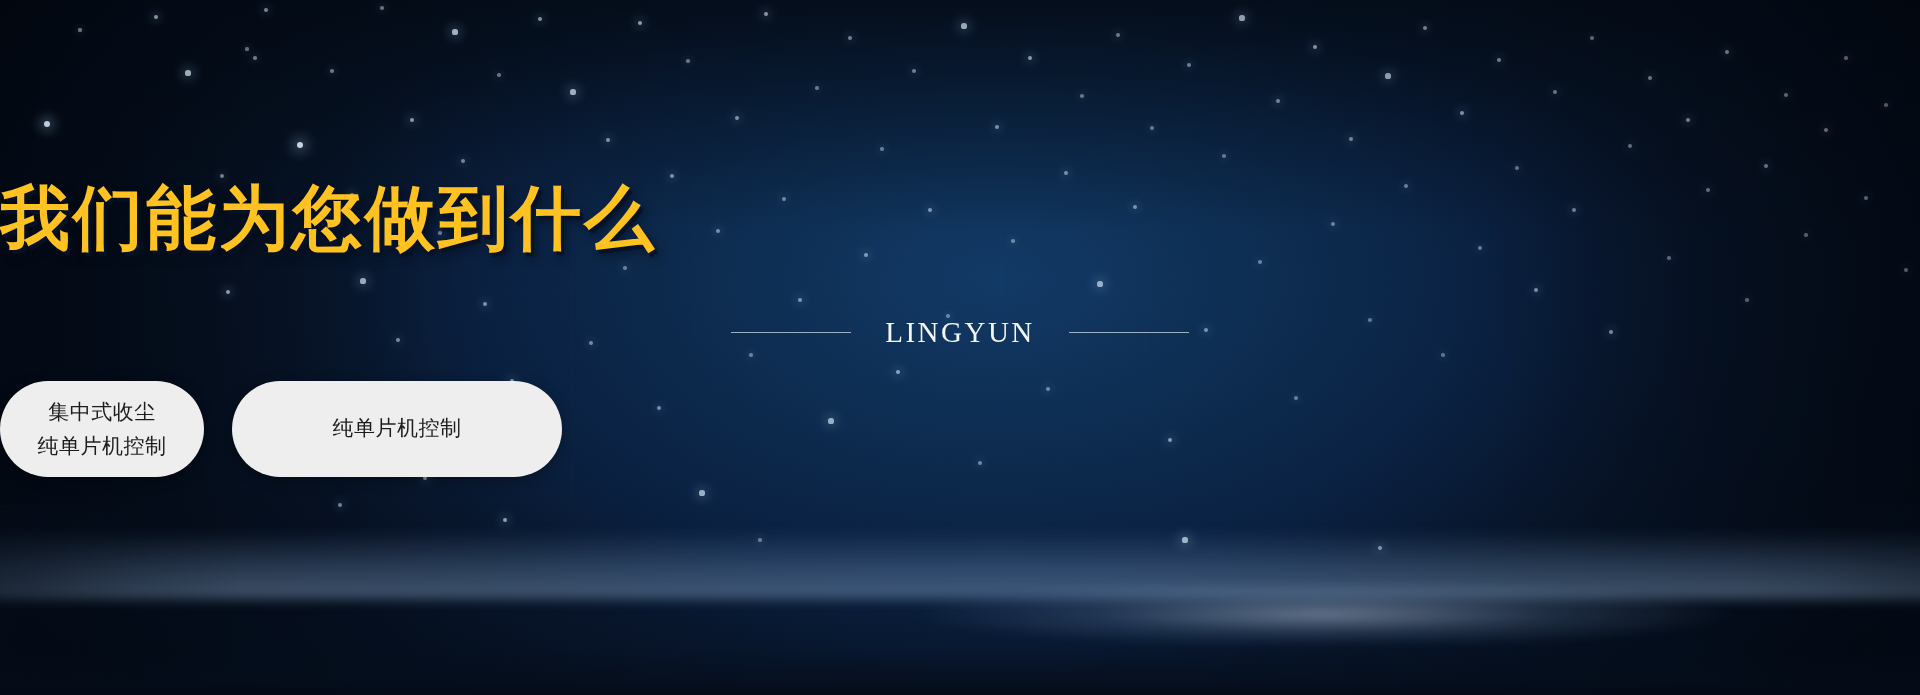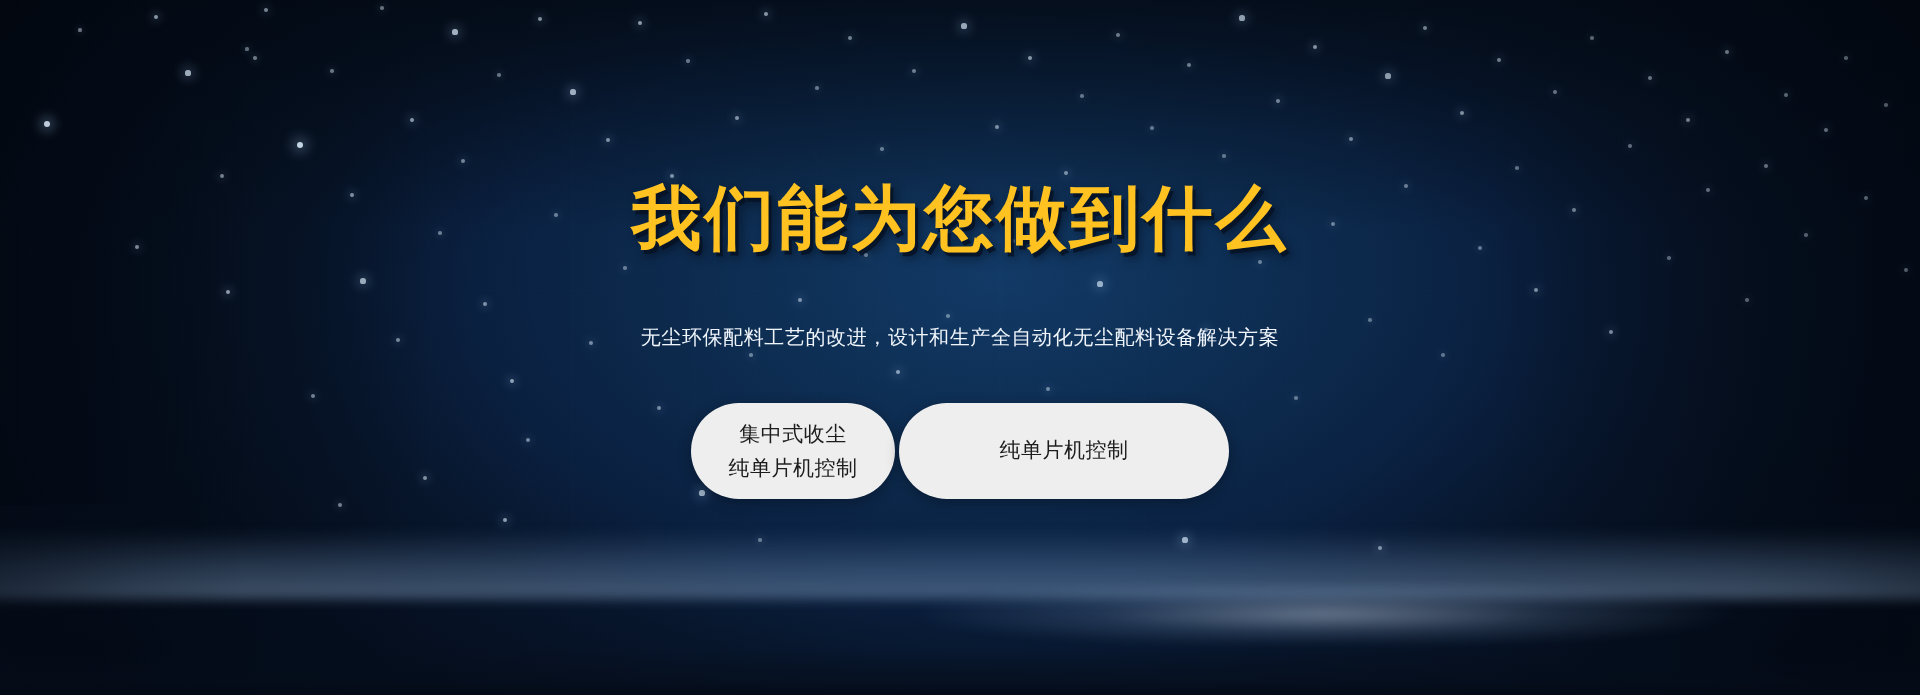--- a/index.html
+++ b/index.html
@@ -113,21 +113,20 @@
     right: 0; top: 0; bottom: 0; width: 300px;
     background: linear-gradient(270deg, rgba(5,13,27,0.55) 0%, rgba(5,13,27,0.10) 70%, rgba(0,0,0,0) 100%);
   }
 
   
   .content {
     position: absolute;
     inset: 0;
     display: flex;
     flex-direction: column;
-    align-items: center;
   }
 
   .headline {
     margin-top: 182px;
     font-size: 70px;
     line-height: 1.04;
     font-weight: 700;
     letter-spacing: 3px;
     color: #FFC220;
     text-shadow:
@@ -161,21 +160,21 @@
     font-size: 20px;
     letter-spacing: 0.6px;
     color: #f0f5fb;
     white-space: nowrap;
   }
 
   .cards {
     margin-top: 32px;
     display: flex;
     align-items: center;
-    gap: 4px;
+    gap: 28px;
   }
   .card {
     background: #eeeeee;
     border-radius: 60px;
     padding: 20px 36px;
     min-height: 96px;
     display: flex;
     flex-direction: column;
     align-items: center;
     justify-content: center;
@@ -323,22 +322,26 @@
     <div class="mesh-glow"></div>
     <div class="mesh-leftfade"></div>
     <div class="mesh-rightfade"></div>
     <div class="mesh-bottomfade"></div>
   </div>
 
   <div class="content">
 
     <h1 class="headline">我们能为您做到什么</h1>
 
-
-    <p class="desc">无尘环保配料工艺的改进，设计和生产全自动化无尘配料设备解决方案</p>
+    <div class="subrow">
+      <span class="rule"></span>
+      <span class="latin">LINGYUN</span>
+      <span class="rule"></span>
+    </div>
+
 
     <div class="cards">
 
       <div class="card card-1">
         <span class="card-line">集中式收尘</span>
         <span class="card-line">纯单片机控制</span>
       </div>
 
 
       <div class="card card-3">

